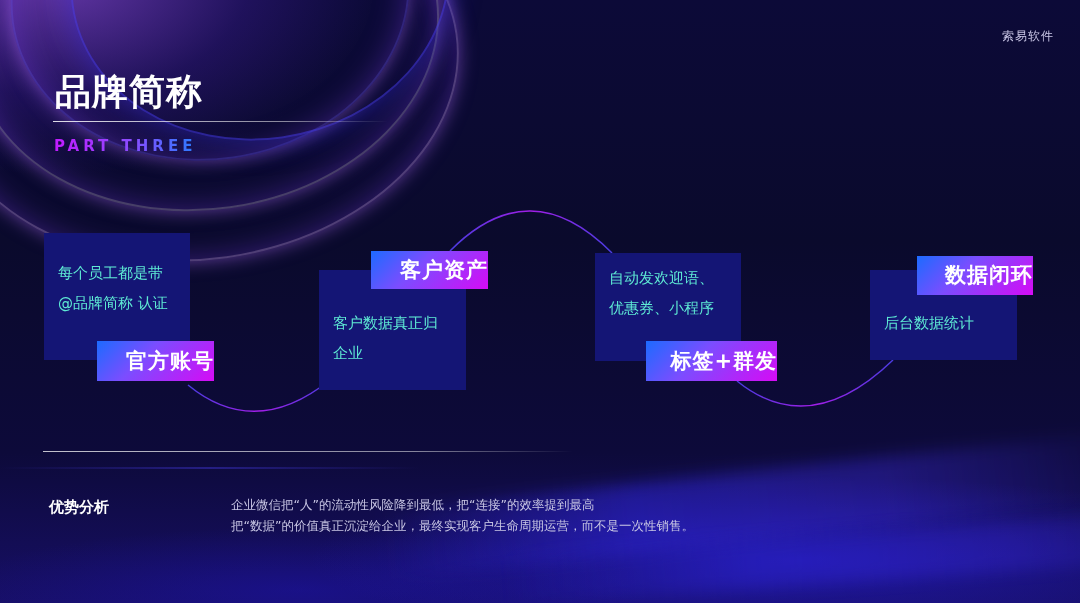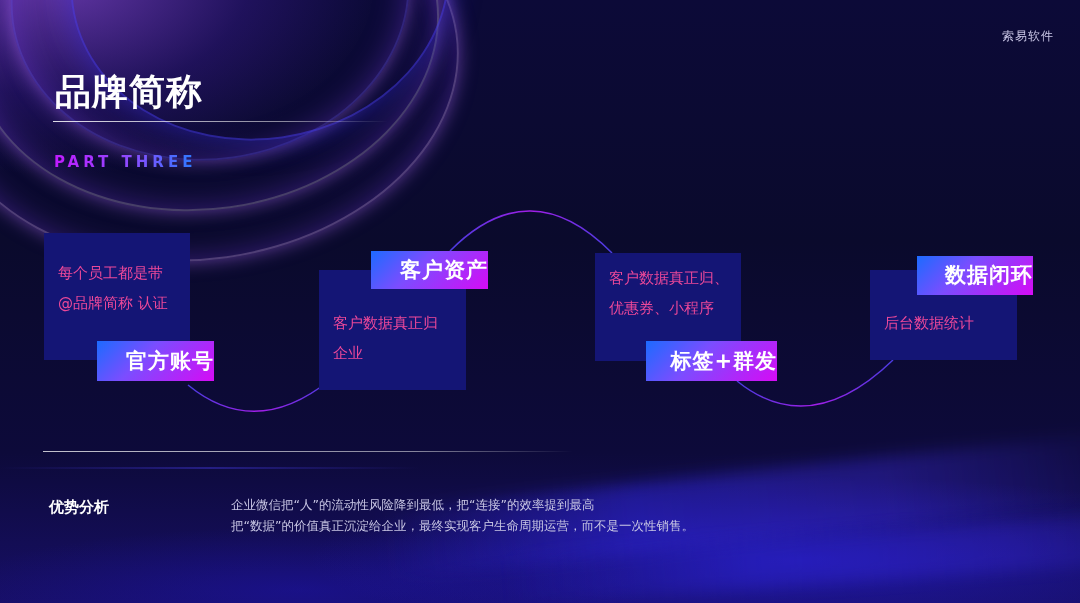--- a/index.html
+++ b/index.html
@@ -38,28 +38,28 @@
 
   .brand { position: absolute; right: 26px; top: 28px; font-size: 12px; color: #c9c6e6; letter-spacing: 1px; }
   .title { position: absolute; left: 55px; top: 68px; font-size: 36px; font-weight: bold; color: #fff; letter-spacing: 1px; }
   .title-line {
     position: absolute; left: 53px; top: 121px; width: 335px; height: 1px;
     background: linear-gradient(90deg, rgba(255,255,255,0.85), rgba(255,255,255,0.5) 70%, transparent);
   }
   .subtitle {
     position: absolute; left: 54px; top: 137px; font-size: 15px; font-weight: bold; letter-spacing: 4px;
     background: linear-gradient(90deg, #c21bff, #8a4dff 55%, #2a7bff);
-    -webkit-background-clip: text; background-clip: text; color: transparent; margin-top: 16px;
+    -webkit-background-clip: text; background-clip: text; color: transparent;
   }
 
   .arcs { position: absolute; left: 0; top: 0; width: 1080px; height: 603px; pointer-events: none; }
 
   .card {
     position: absolute; background: #141575;
-    padding: 22px 14px; font-size: 15px; line-height: 30px; color: #ec4899;
+    padding: 22px 14px; font-size: 15px; line-height: 30px; color: #5eead4;
   }
   .card .line { display: block; white-space: nowrap; }
   .tag {
     position: absolute; height: 40px;
     background: linear-gradient(135deg, #1c6bff 0%, #7b4dff 40%, #d60bf5 100%);
     color: #fff; font-size: 21px; font-weight: bold; text-align: right; line-height: 40px;
     letter-spacing: 1px;
   }
 
   .divider {
@@ -113,21 +113,21 @@
 </div>
 <div class="tag" style="left:97px; top:341px; width:117px;">官方账号</div>
 
 <div class="card" style="left:319px; top:270px; width:147px; height:120px; padding-top:38px;">
   <span class="line">客户数据真正归</span>
   <span class="line">企业</span>
 </div>
 <div class="tag" style="left:371px; top:251px; width:117px; height:38px; line-height:38px;">客户资产</div>
 
 <div class="card" style="left:595px; top:253px; width:146px; height:108px; padding-top:10px;">
-  <span class="line">客户数据真正归、</span>
+  <span class="line">自动发欢迎语、</span>
   <span class="line">优惠券、小程序</span>
 </div>
 <div class="tag" style="left:646px; top:341px; width:131px;">标签+群发</div>
 
 <div class="card" style="left:870px; top:270px; width:147px; height:90px; padding-top:38px;">
   <span class="line">后台数据统计</span>
 </div>
 <div class="tag" style="left:917px; top:256px; width:116px; height:39px; line-height:39px;">数据闭环</div>
 
 <div class="divider"></div>

